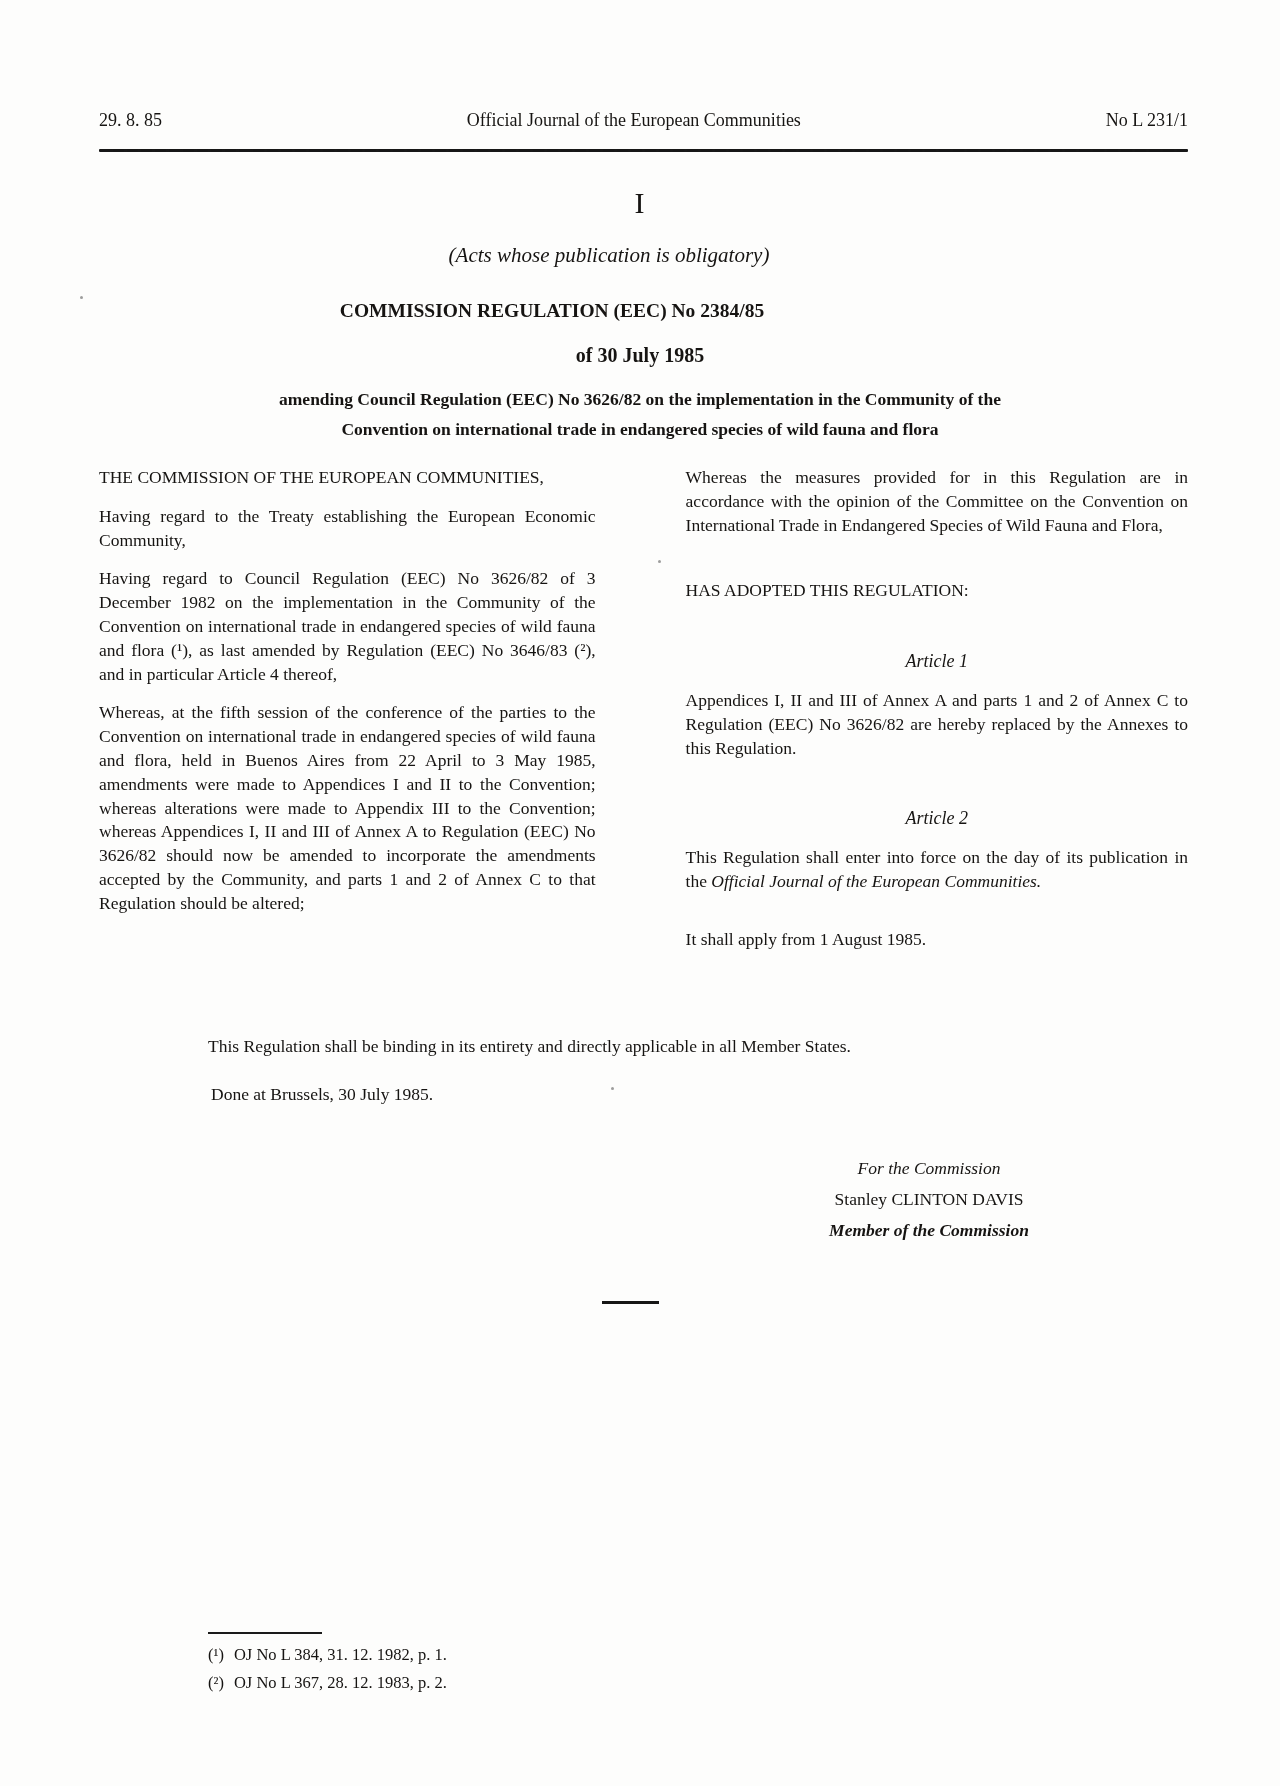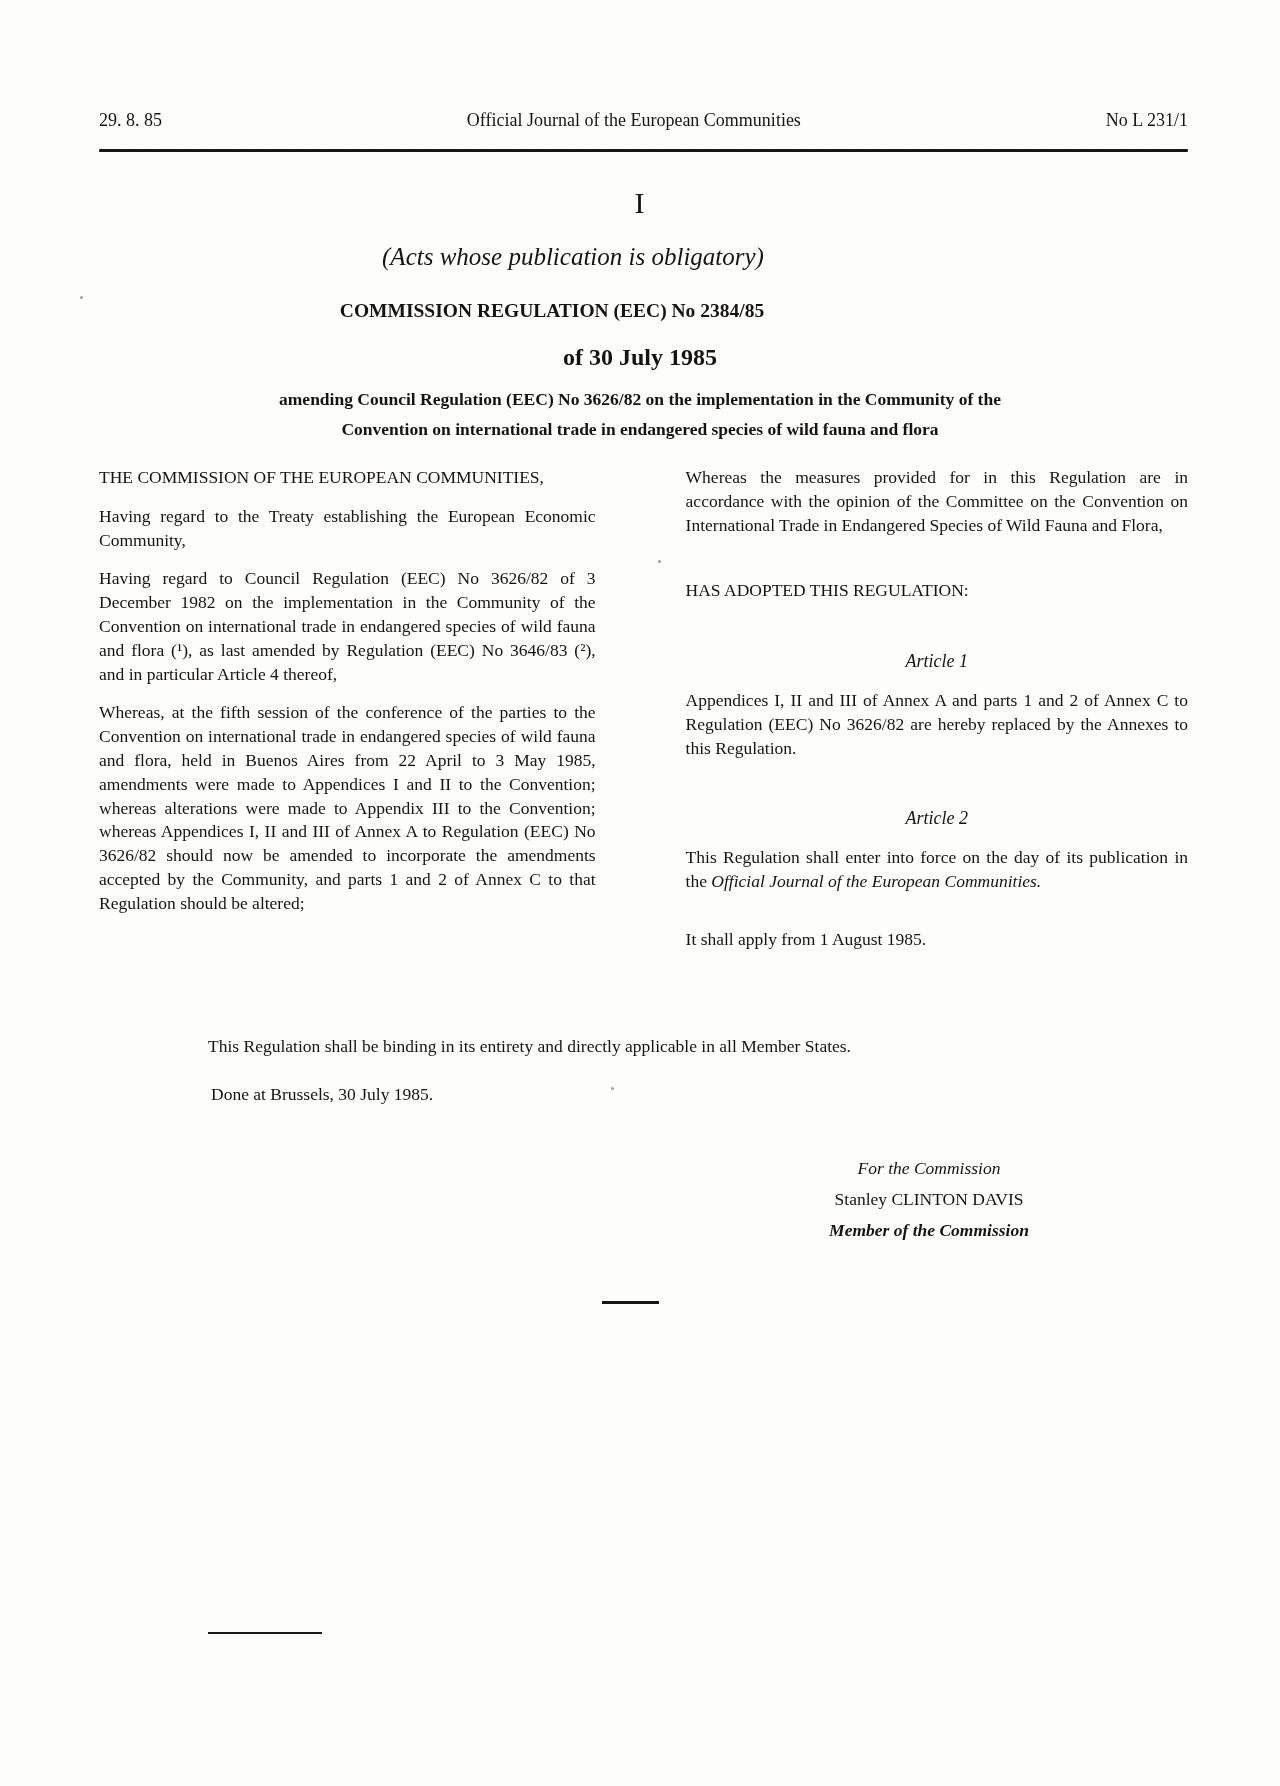--- a/index.html
+++ b/index.html
@@ -51,40 +51,41 @@
     font-size: 30px;
     letter-spacing: 1px;
   }
   .acts-note {
     position: absolute;
     top: 243px;
     left: 0;
     width: 1146px;
     text-align: center;
     font-style: italic;
-    font-size: 25px;
+    font-size: 21px;
+    padding-left: 36px;
   }
   
   .reg-title {
     position: absolute;
     top: 300px;
     left: 0;
     width: 1104px;
     text-align: center;
     font-weight: bold;
     font-size: 19.5px;
   }
   .reg-date {
     position: absolute;
     top: 344px;
     left: 0;
     width: 1280px;
     text-align: center;
     font-weight: bold;
-    font-size: 24px;
+    font-size: 20px;
   }
   .reg-subtitle {
     position: absolute;
     top: 384px;
     left: 262px;
     width: 756px;
     text-align: center;
     font-weight: bold;
     font-size: 17.5px;
     line-height: 30px;
@@ -213,18 +214,26 @@
 
   <div class="signature">
     <div class="sig-for">For the Commission</div>
     <div class="sig-name">Stanley CLINTON DAVIS</div>
     <div class="sig-role">Member of the Commission</div>
   </div>
 
   <div class="mid-divider"></div>
 
   <div class="footnote-rule"></div>
+  <div class="footnotes">
+    <div class="footnote-row">
+      <span class="footnote-marker">(¹)</span><span>OJ No L 384, 31. 12. 1982, p. 1.</span>
+    </div>
+    <div class="footnote-row">
+      <span class="footnote-marker">(²)</span><span>OJ No L 367, 28. 12. 1983, p. 2.</span>
+    </div>
+  </div>
 
   <div class="speck" style="top:560px; left:658px;"></div>
   <div class="speck" style="top:296px; left:80px;"></div>
   <div class="speck" style="top:1087px; left:611px;"></div>
 
 </div>
 
 </body></html>

